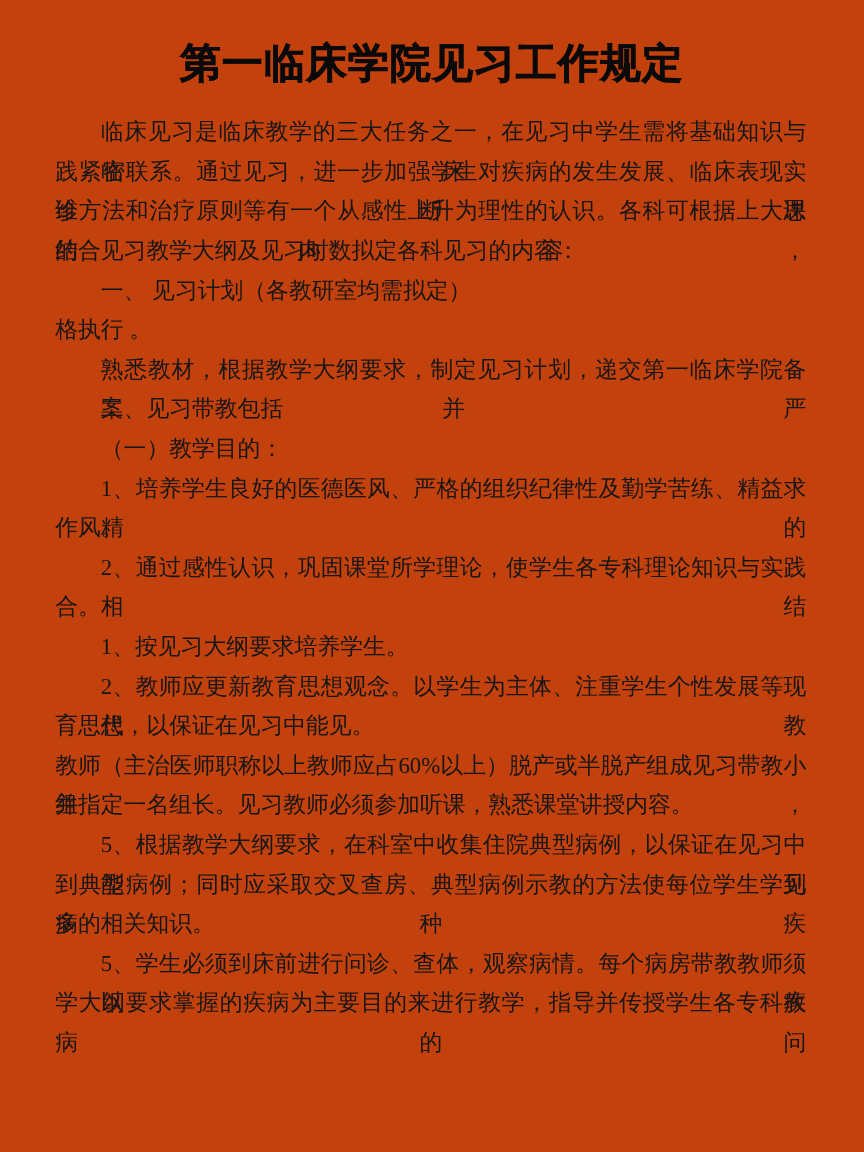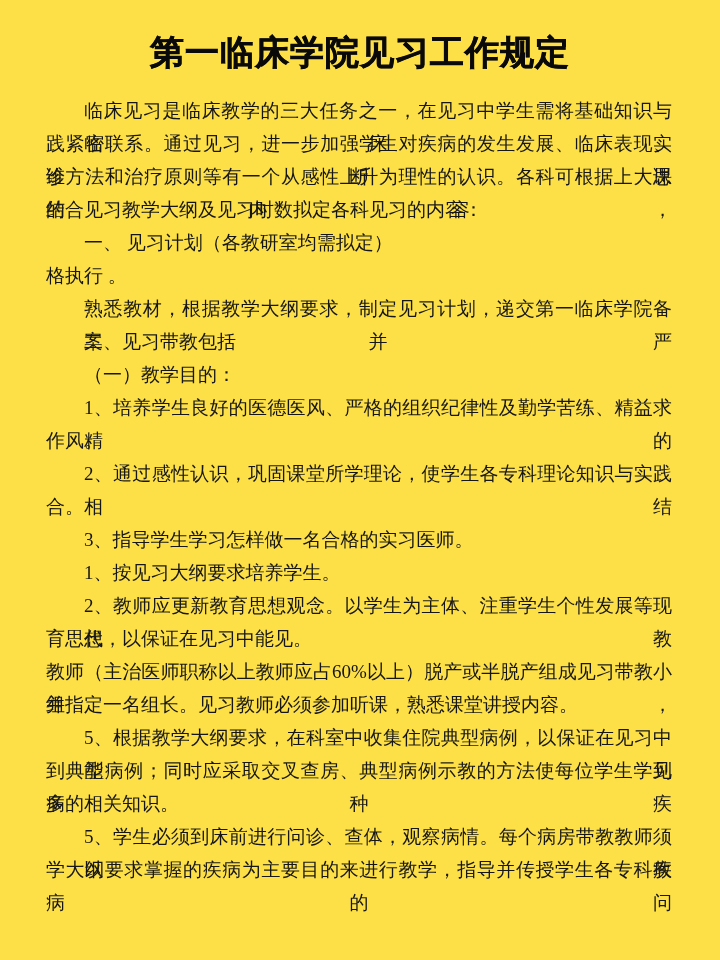--- a/index.html
+++ b/index.html
@@ -4,21 +4,21 @@
 <style>
   html, body {
     margin: 0;
     padding: 0;
     background: #ffffff;
   }
   .page {
     position: relative;
     width: 720px;
     height: 960px;
-    background: #fde047;
+    background: #c2410c;
     overflow: hidden;
     color: #141414;
   }
   .doc-title {
     position: absolute;
     top: 30px;
     left: 0;
     right: 0;
     text-align: center;
     font-family: "Liberation Sans", "DejaVu Sans", sans-serif;
@@ -65,21 +65,20 @@
       <div class="line">结合见习教学大纲及见习时数拟定各科见习的内容：</div>
       <div class="line indent">一、 见习计划（各教研室均需拟定）</div>
       <div class="line">格执行 。</div>
       <div class="line indent fill">熟悉教材，根据教学大纲要求，制定见习计划，递交第一临床学院备案并严</div>
       <div class="line indent">二、见习带教包括</div>
       <div class="line indent">（一）教学目的：</div>
       <div class="line indent fill">1、培养学生良好的医德医风、严格的组织纪律性及勤学苦练、精益求精的</div>
       <div class="line">作风。</div>
       <div class="line indent fill">2、通过感性认识，巩固课堂所学理论，使学生各专科理论知识与实践相结</div>
       <div class="line">合。</div>
-      <div class="line indent">3、指导学生学习怎样做一名合格的实习医师。</div>
       <div class="line indent">1、按见习大纲要求培养学生。</div>
       <div class="line indent fill">2、教师应更新教育思想观念。以学生为主体、注重学生个性发展等现代教</div>
       <div class="line">育思想，以保证在见习中能见。</div>
       <div class="line fill">教师（主治医师职称以上教师应占60%以上）脱产或半脱产组成见习带教小组，</div>
       <div class="line">并指定一名组长。见习教师必须参加听课，熟悉课堂讲授内容。</div>
       <div class="line indent fill">5、根据教学大纲要求，在科室中收集住院典型病例，以保证在见习中能见</div>
       <div class="line fill">到典型病例；同时应采取交叉查房、典型病例示教的方法使每位学生学到多种疾</div>
       <div class="line">病的相关知识。</div>
       <div class="line indent fill">5、学生必须到床前进行问诊、查体，观察病情。每个病房带教教师须以教</div>
       <div class="line fill">学大纲要求掌握的疾病为主要目的来进行教学，指导并传授学生各专科疾病的问</div>

